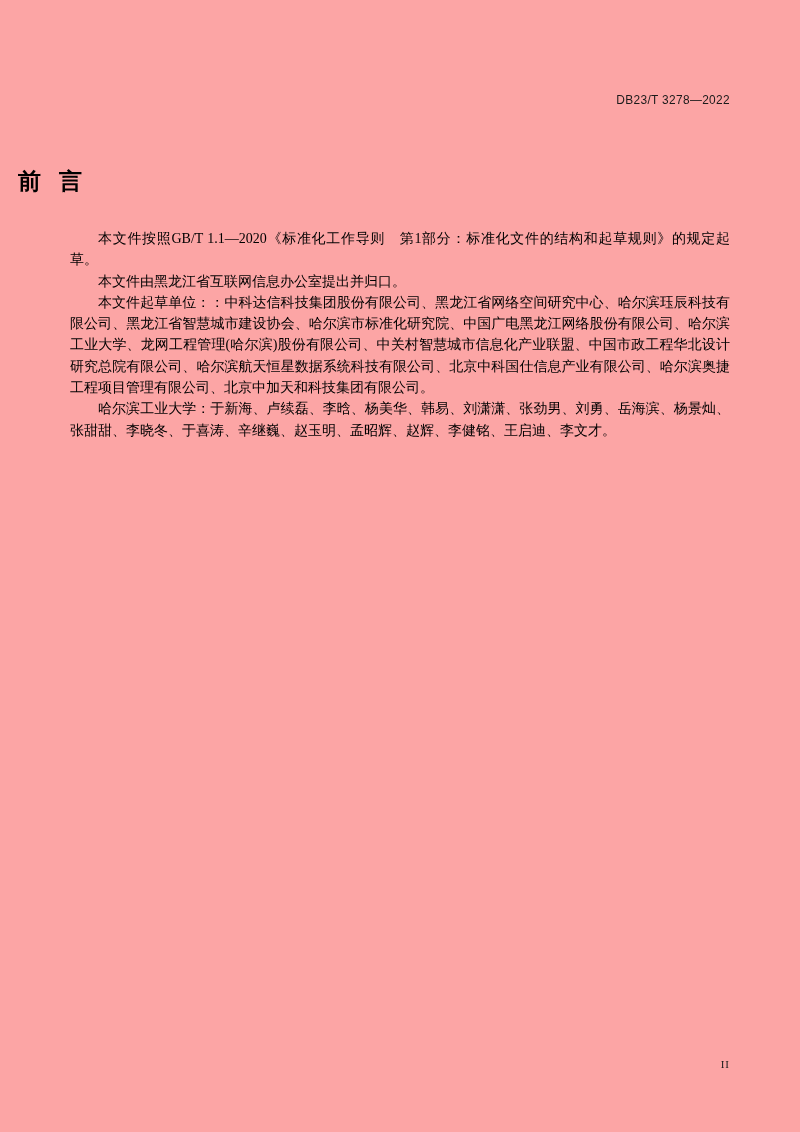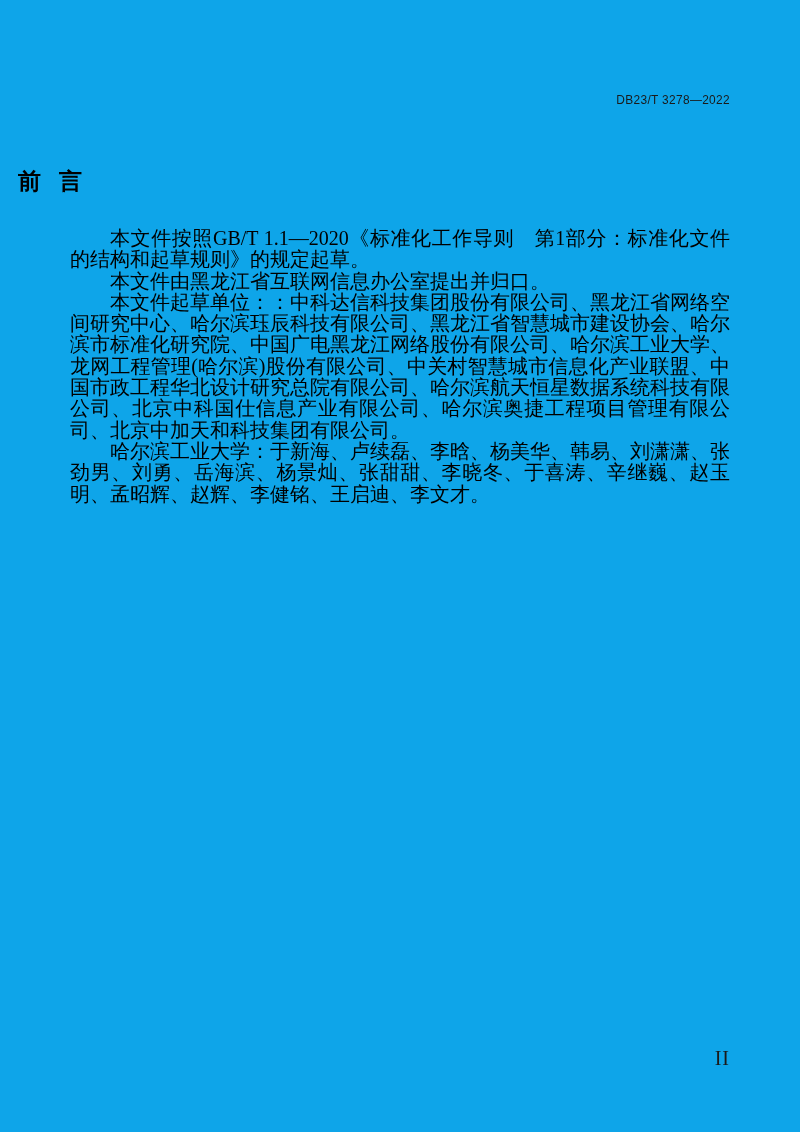--- a/index.html
+++ b/index.html
@@ -5,21 +5,21 @@
   html, body {
     margin: 0;
     padding: 0;
     background: #ffffff;
   }
 
   .page {
     position: relative;
     width: 800px;
     height: 1132px;
-    background: #0ea5e9;
+    background: #fca5a5;
     margin: 0 auto;
     overflow: hidden;
     font-family: "Liberation Serif", "DejaVu Serif", serif;
     color: #000000;
   }
 
   
   .page-header {
     position: absolute;
     top: 92px;
@@ -53,37 +53,37 @@
   
   .body-area {
     position: absolute;
     top: 228px;
     left: 70px;
     width: 660px;
   }
 
   p.para {
     margin: 0;
-    font-size: 20px;
+    font-size: 14px;
     line-height: 21.3px;
     text-align: justify;
     text-justify: inter-ideograph;
     text-indent: 2em;
     color: #000000;
     word-break: break-all;
   }
 
   
   .folio {
     position: absolute;
     bottom: 62px;
     left: 70px;
     right: 70px;
     text-align: right;
-    font-size: 20px;
+    font-size: 11px;
     letter-spacing: 1px;
     color: #1a1a1a;
   }
 </style>
 </head>
 <body>
 
 <div class="page">
 
   <div class="page-header">DB23/T 3278—2022</div>

